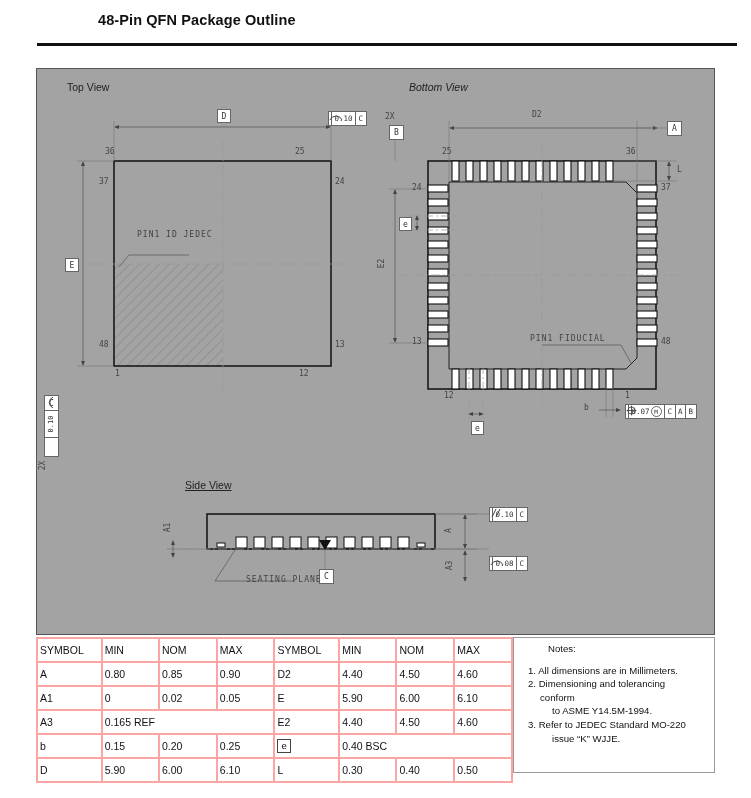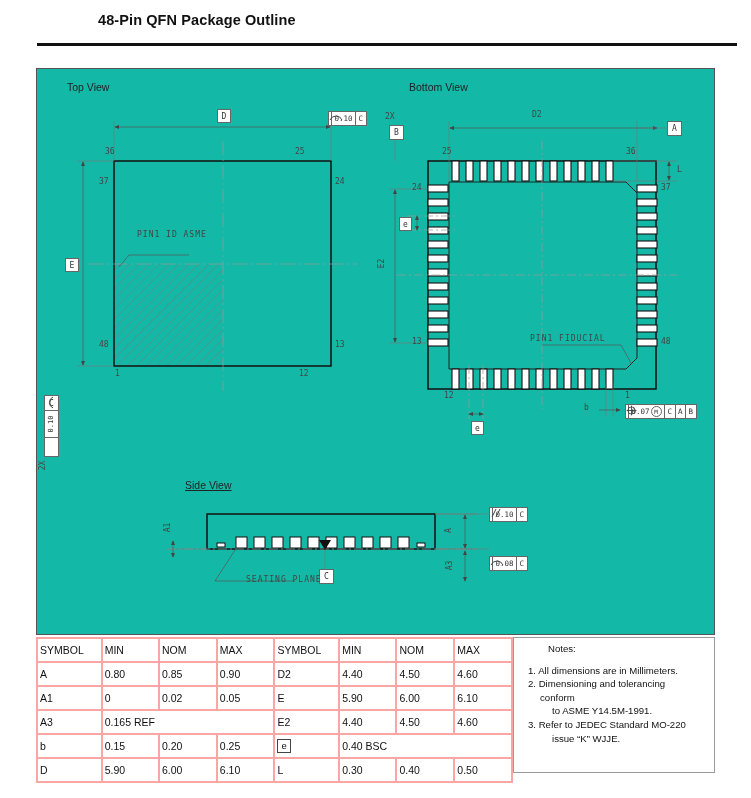--- a/index.html
+++ b/index.html
@@ -6,21 +6,21 @@
   body{width:751px;height:798px;position:relative;
        font-family:"Liberation Sans",sans-serif;color:#000;overflow:hidden;}
 
   
   #page-title{position:absolute;left:98px;top:12px;font-size:14.5px;font-weight:bold;
               letter-spacing:.1px;color:#111;}
   #header-rule{position:absolute;left:37px;top:43px;width:700px;height:3px;background:#111;}
 
   
   #drawing-frame{position:absolute;left:36px;top:68px;width:679px;height:567px;
-                 border:1px solid #555;box-sizing:border-box;background:#14b8a6;}
+                 border:1px solid #555;box-sizing:border-box;background:#a3a3a3;}
 
   
   .view-caption{position:absolute;font-size:10.5px;color:#222;font-family:"Liberation Sans",sans-serif;}
 
   
   svg{position:absolute;left:0;top:0;overflow:visible;}
   .thin{stroke:#555;stroke-width:.7;fill:none;}
   .thick{stroke:#111;stroke-width:1.5;fill:none;}
   .med{stroke:#222;stroke-width:1;fill:none;}
   .dash{stroke:#999;stroke-width:.7;fill:none;stroke-dasharray:14 4 2 4;}
@@ -67,21 +67,21 @@
 </style>
 </head>
 <body>
 
 <div id="page-title">48-Pin QFN Package Outline</div>
 <div id="header-rule"></div>
 
 <div id="drawing-frame">
 
   <div class="view-caption" style="left:30px;top:12px;">Top View</div>
-  <div class="view-caption" style="left:372px;top:12px;">Bottom View</div>
+  <div class="view-caption" style="left:372px;top:12px;font-style:italic;">Bottom View</div>
   <div class="view-caption" style="left:148px;top:410px;text-decoration:underline;">Side View</div>
 
   <svg width="679" height="567">
     <defs>
       <pattern id="hatch" width="7" height="7" patternTransform="rotate(45)" patternUnits="userSpaceOnUse">
         <line x1="0" y1="0" x2="0" y2="7" stroke="#7a7a7a" stroke-width="1"></line>
       </pattern>
       <marker id="ar" markerWidth="7" markerHeight="7" refX="6" refY="3" orient="auto">
         <path d="M0,0 L7,3 L0,6 z" fill="#444"></path>
       </marker>
@@ -279,21 +279,21 @@
   <div class="plain" style="left:62px;top:108px;">37</div>
   <div class="plain" style="left:298px;top:108px;">24</div>
   <div class="plain" style="left:62px;top:271px;">48</div>
   <div class="plain" style="left:298px;top:271px;">13</div>
   <div class="plain" style="left:78px;top:300px;">1</div>
   <div class="plain" style="left:262px;top:300px;">12</div>
 
   <div class="ebox" style="left:180px;top:40px;width:12px;height:12px;">D</div>
   <div class="ebox" style="left:28px;top:189px;width:12px;height:12px;">E</div>
 
-  <div class="plain" style="left:100px;top:161px;letter-spacing:1px;">PIN1 ID ASME</div>
+  <div class="plain" style="left:100px;top:161px;letter-spacing:1px;">PIN1 ID JEDEC</div>
 
   <div class="fcf" style="left:291px;top:42px;">
     <div class="sym">
       <svg width="14" height="9" viewBox="0 0 14 9">
           <path d="M1,8 A6.5,6.5 0 0 1 13,8" stroke="#444" fill="none" stroke-width="1"></path>
         </svg>
     </div>
     <div>0.10</div>
     <div>C</div>
   </div>
@@ -448,21 +448,21 @@
 <div id="notes-box">
   <div class="nhead">Notes:</div>
   <ol>
     <li>
       <span>1.</span>
       <span>All dimensions are in Millimeters.</span>
     </li>
     <li>
       <span>2.</span>
       <span>Dimensioning and tolerancing conform</span>
-      <span class="cont">to ASME Y14.5M-1991.</span>
+      <span class="cont">to ASME Y14.5M-1994.</span>
     </li>
     <li>
       <span>3.</span>
       <span>Refer to JEDEC Standard MO-220</span>
       <span class="cont">issue “K” WJJE.</span>
     </li>
   </ol>
 </div>
 
 </body></html>

